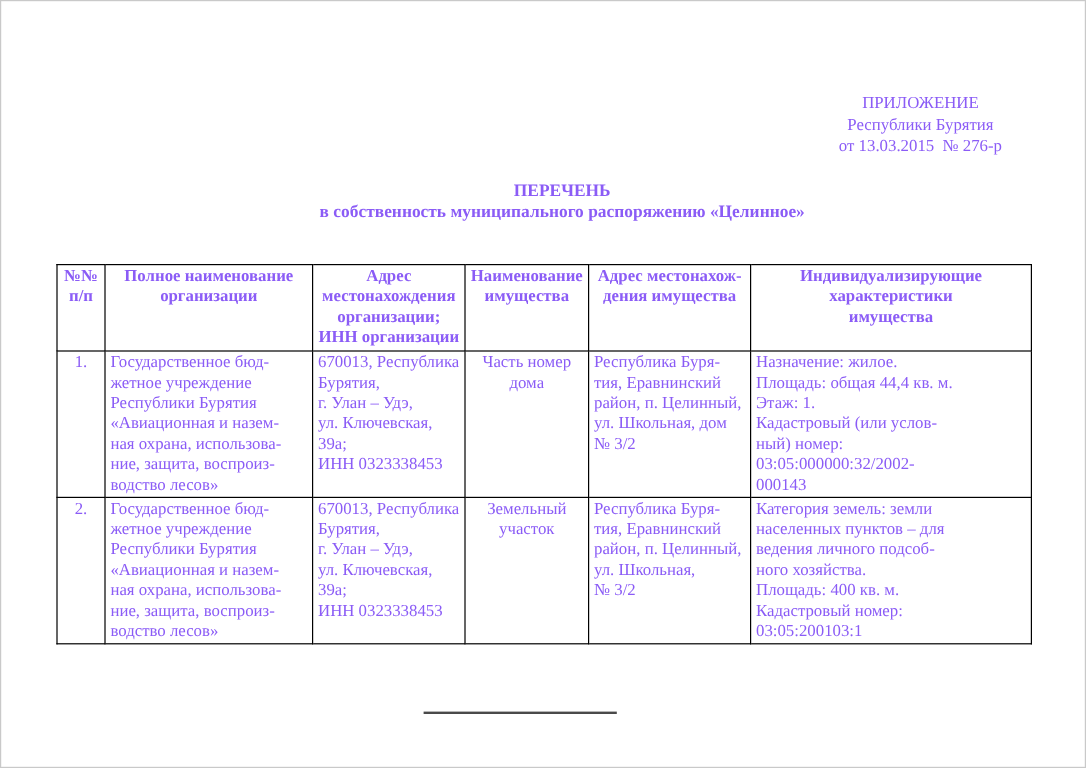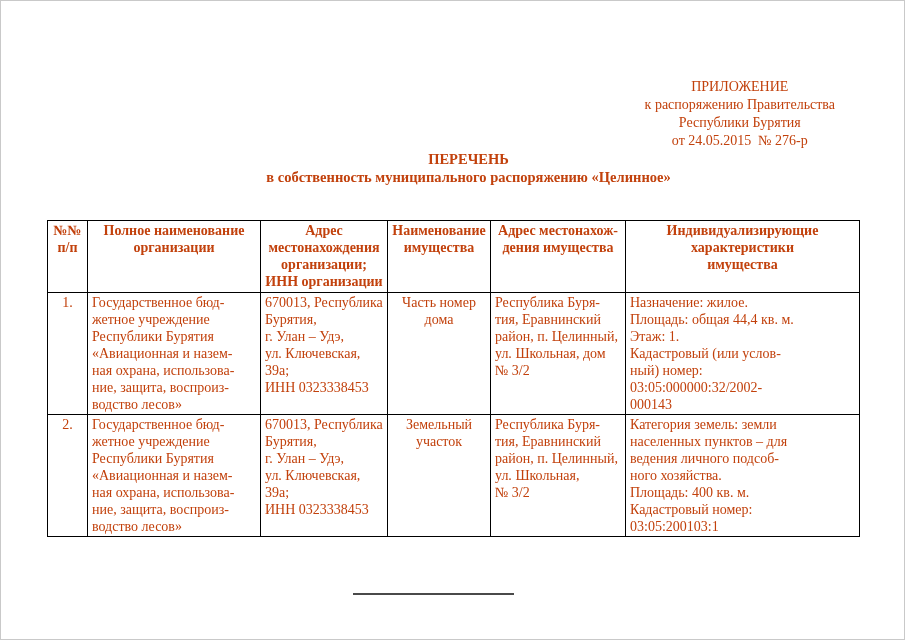--- a/index.html
+++ b/index.html
@@ -2,21 +2,21 @@
 <html><head>
 <meta charset="utf-8">
 <style>
   html, body { margin: 0; padding: 0; background: #ffffff; }
   .page {
     position: relative;
     width: 905px;
     height: 640px;
     background: #ffffff;
     font-family: "Liberation Serif", serif;
-    color: #c2410c;
+    color: #8b5cf6;
     overflow: hidden;
     box-sizing: border-box;
     border: 1px solid #c9c9c9;
   }
   .corner-header {
     position: absolute;
     top: 77px;
     right: 69px;
     text-align: center;
     font-size: 14px;
@@ -69,23 +69,22 @@
     background: #4a4a4a;
   }
 </style>
 </head>
 <body>
 
 <div class="page">
 
   <div class="corner-header">
     <div>ПРИЛОЖЕНИЕ</div>
-    <div>к распоряжению Правительства</div>
     <div>Республики Бурятия</div>
-    <div>от 24.05.2015  № 276-р</div>
+    <div>от 13.03.2015  № 276-р</div>
   </div>
 
   <div class="doc-title">
     <div>ПЕРЕЧЕНЬ</div>
     <div>в собственность муниципального распоряжению «Целинное»</div>
   </div>
 
   <table class="doc-table">
     <colgroup>
       <col style="width:40px">

